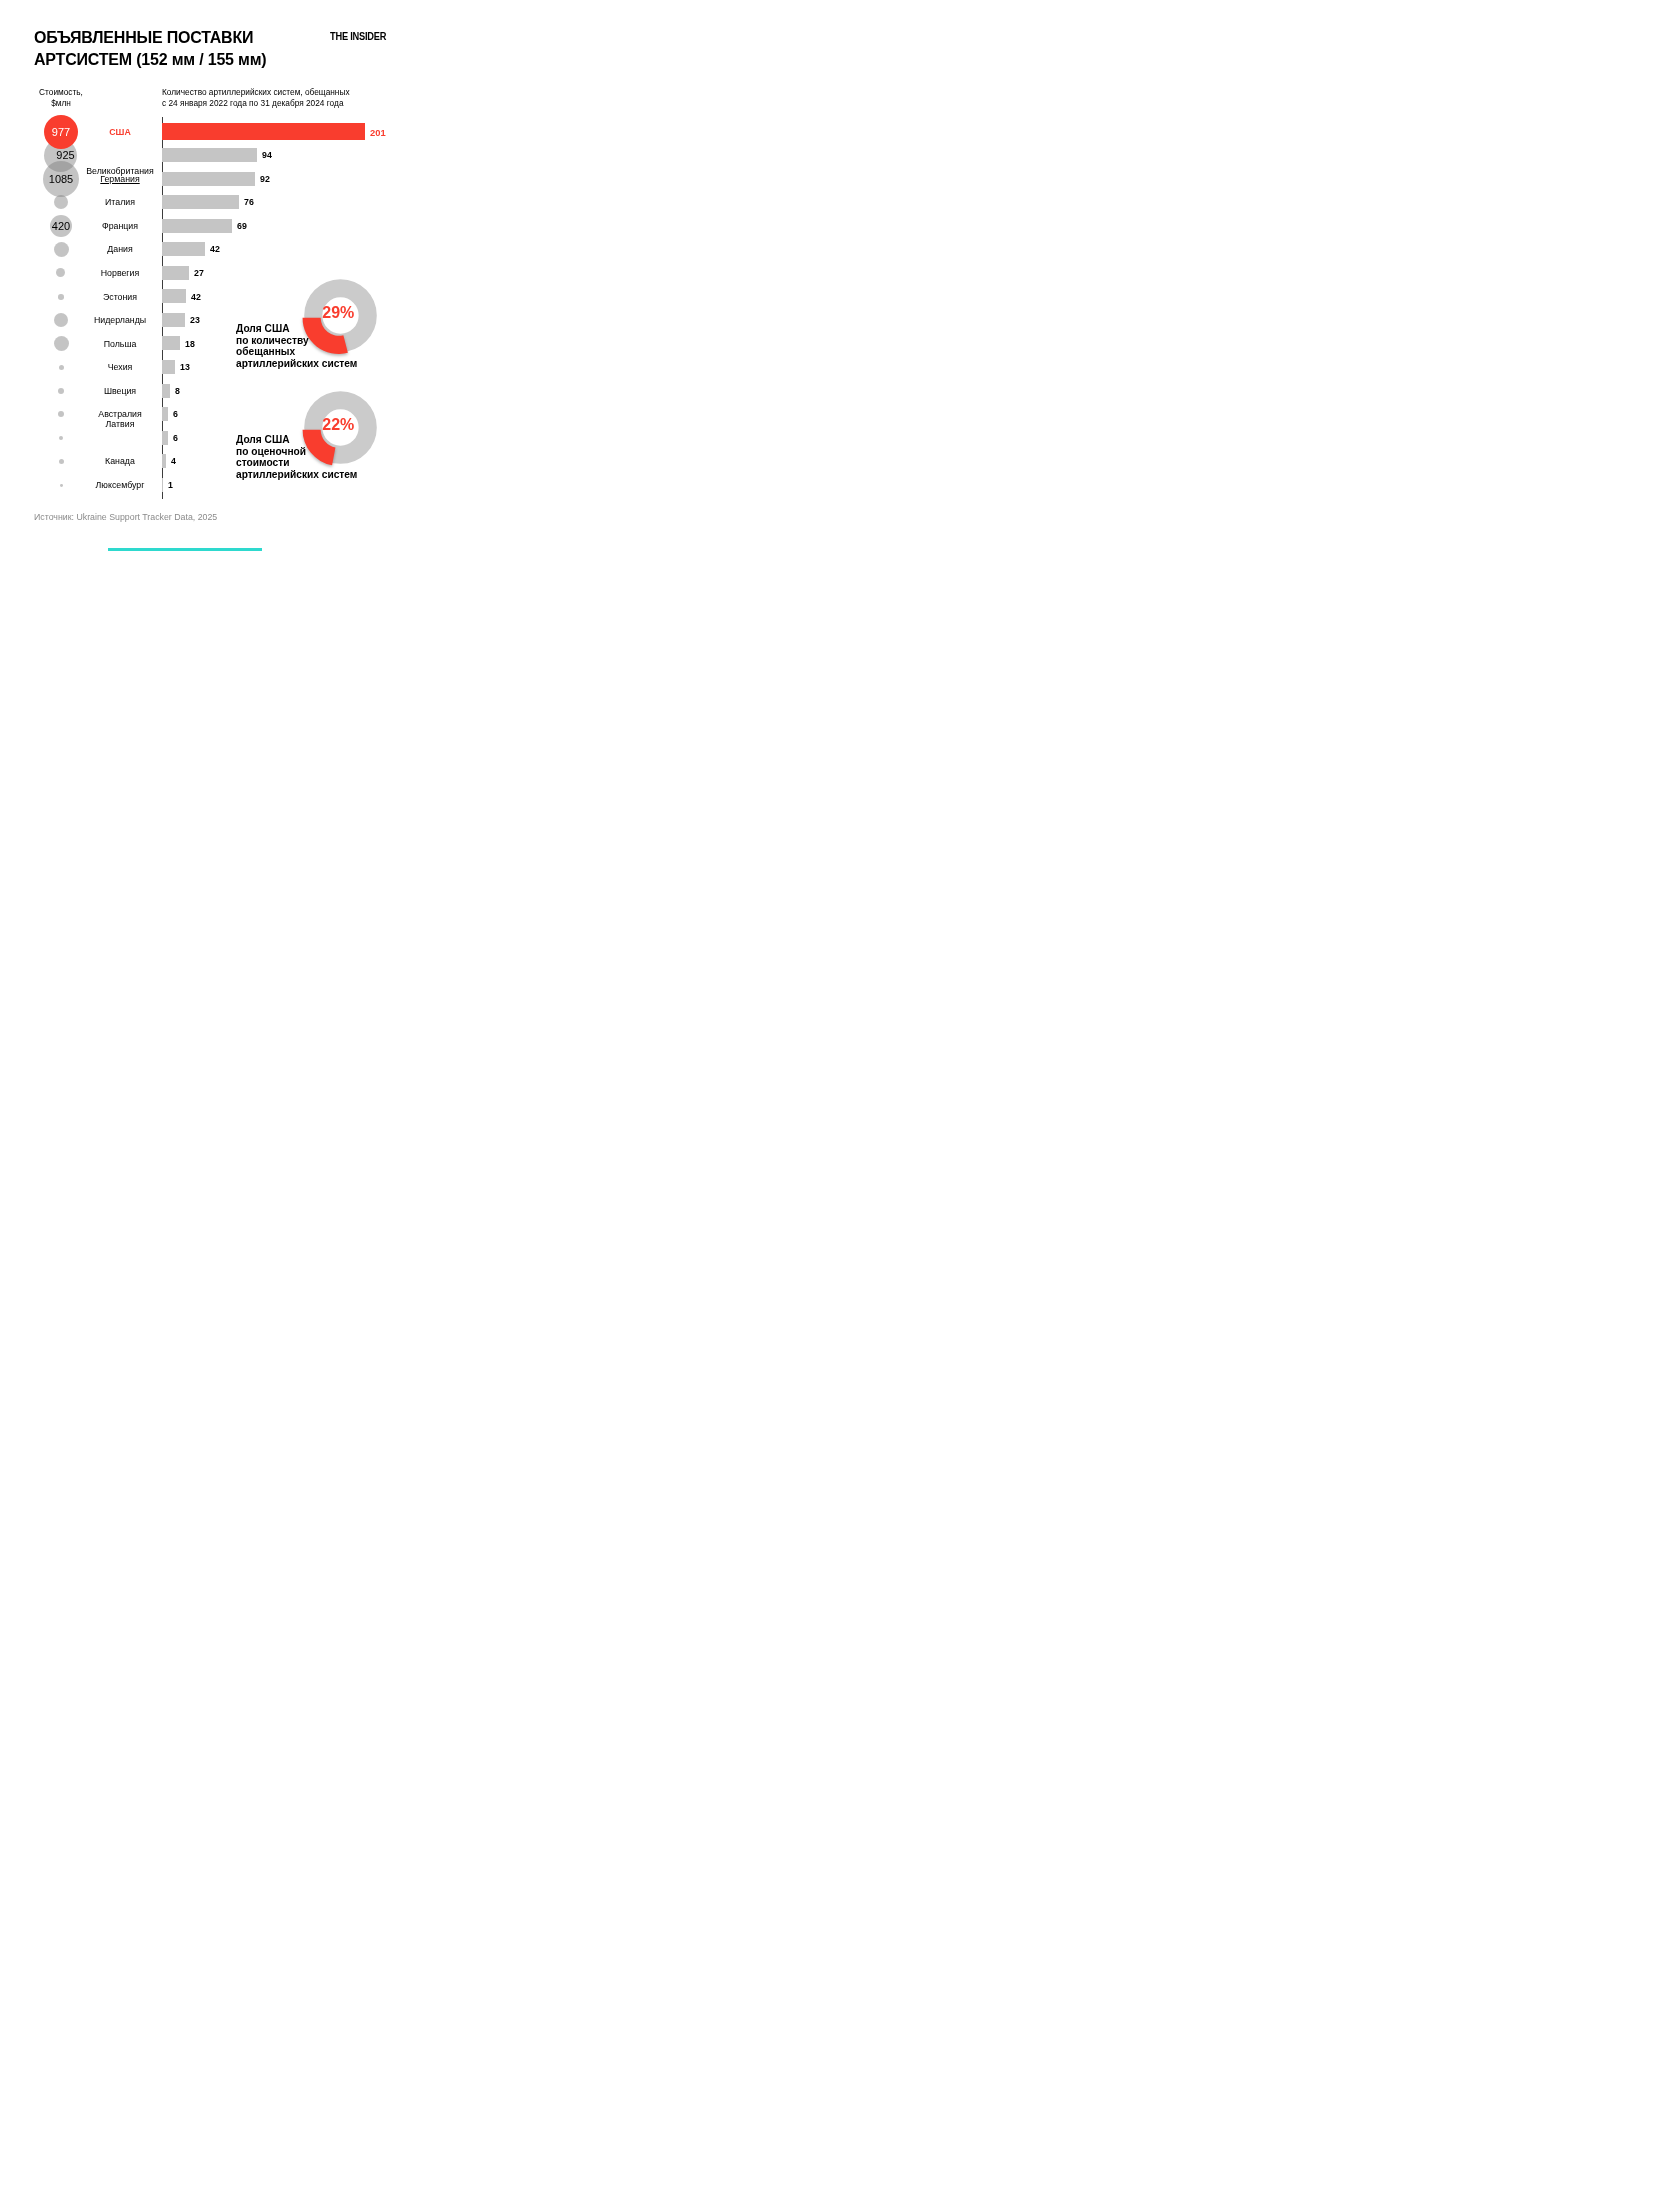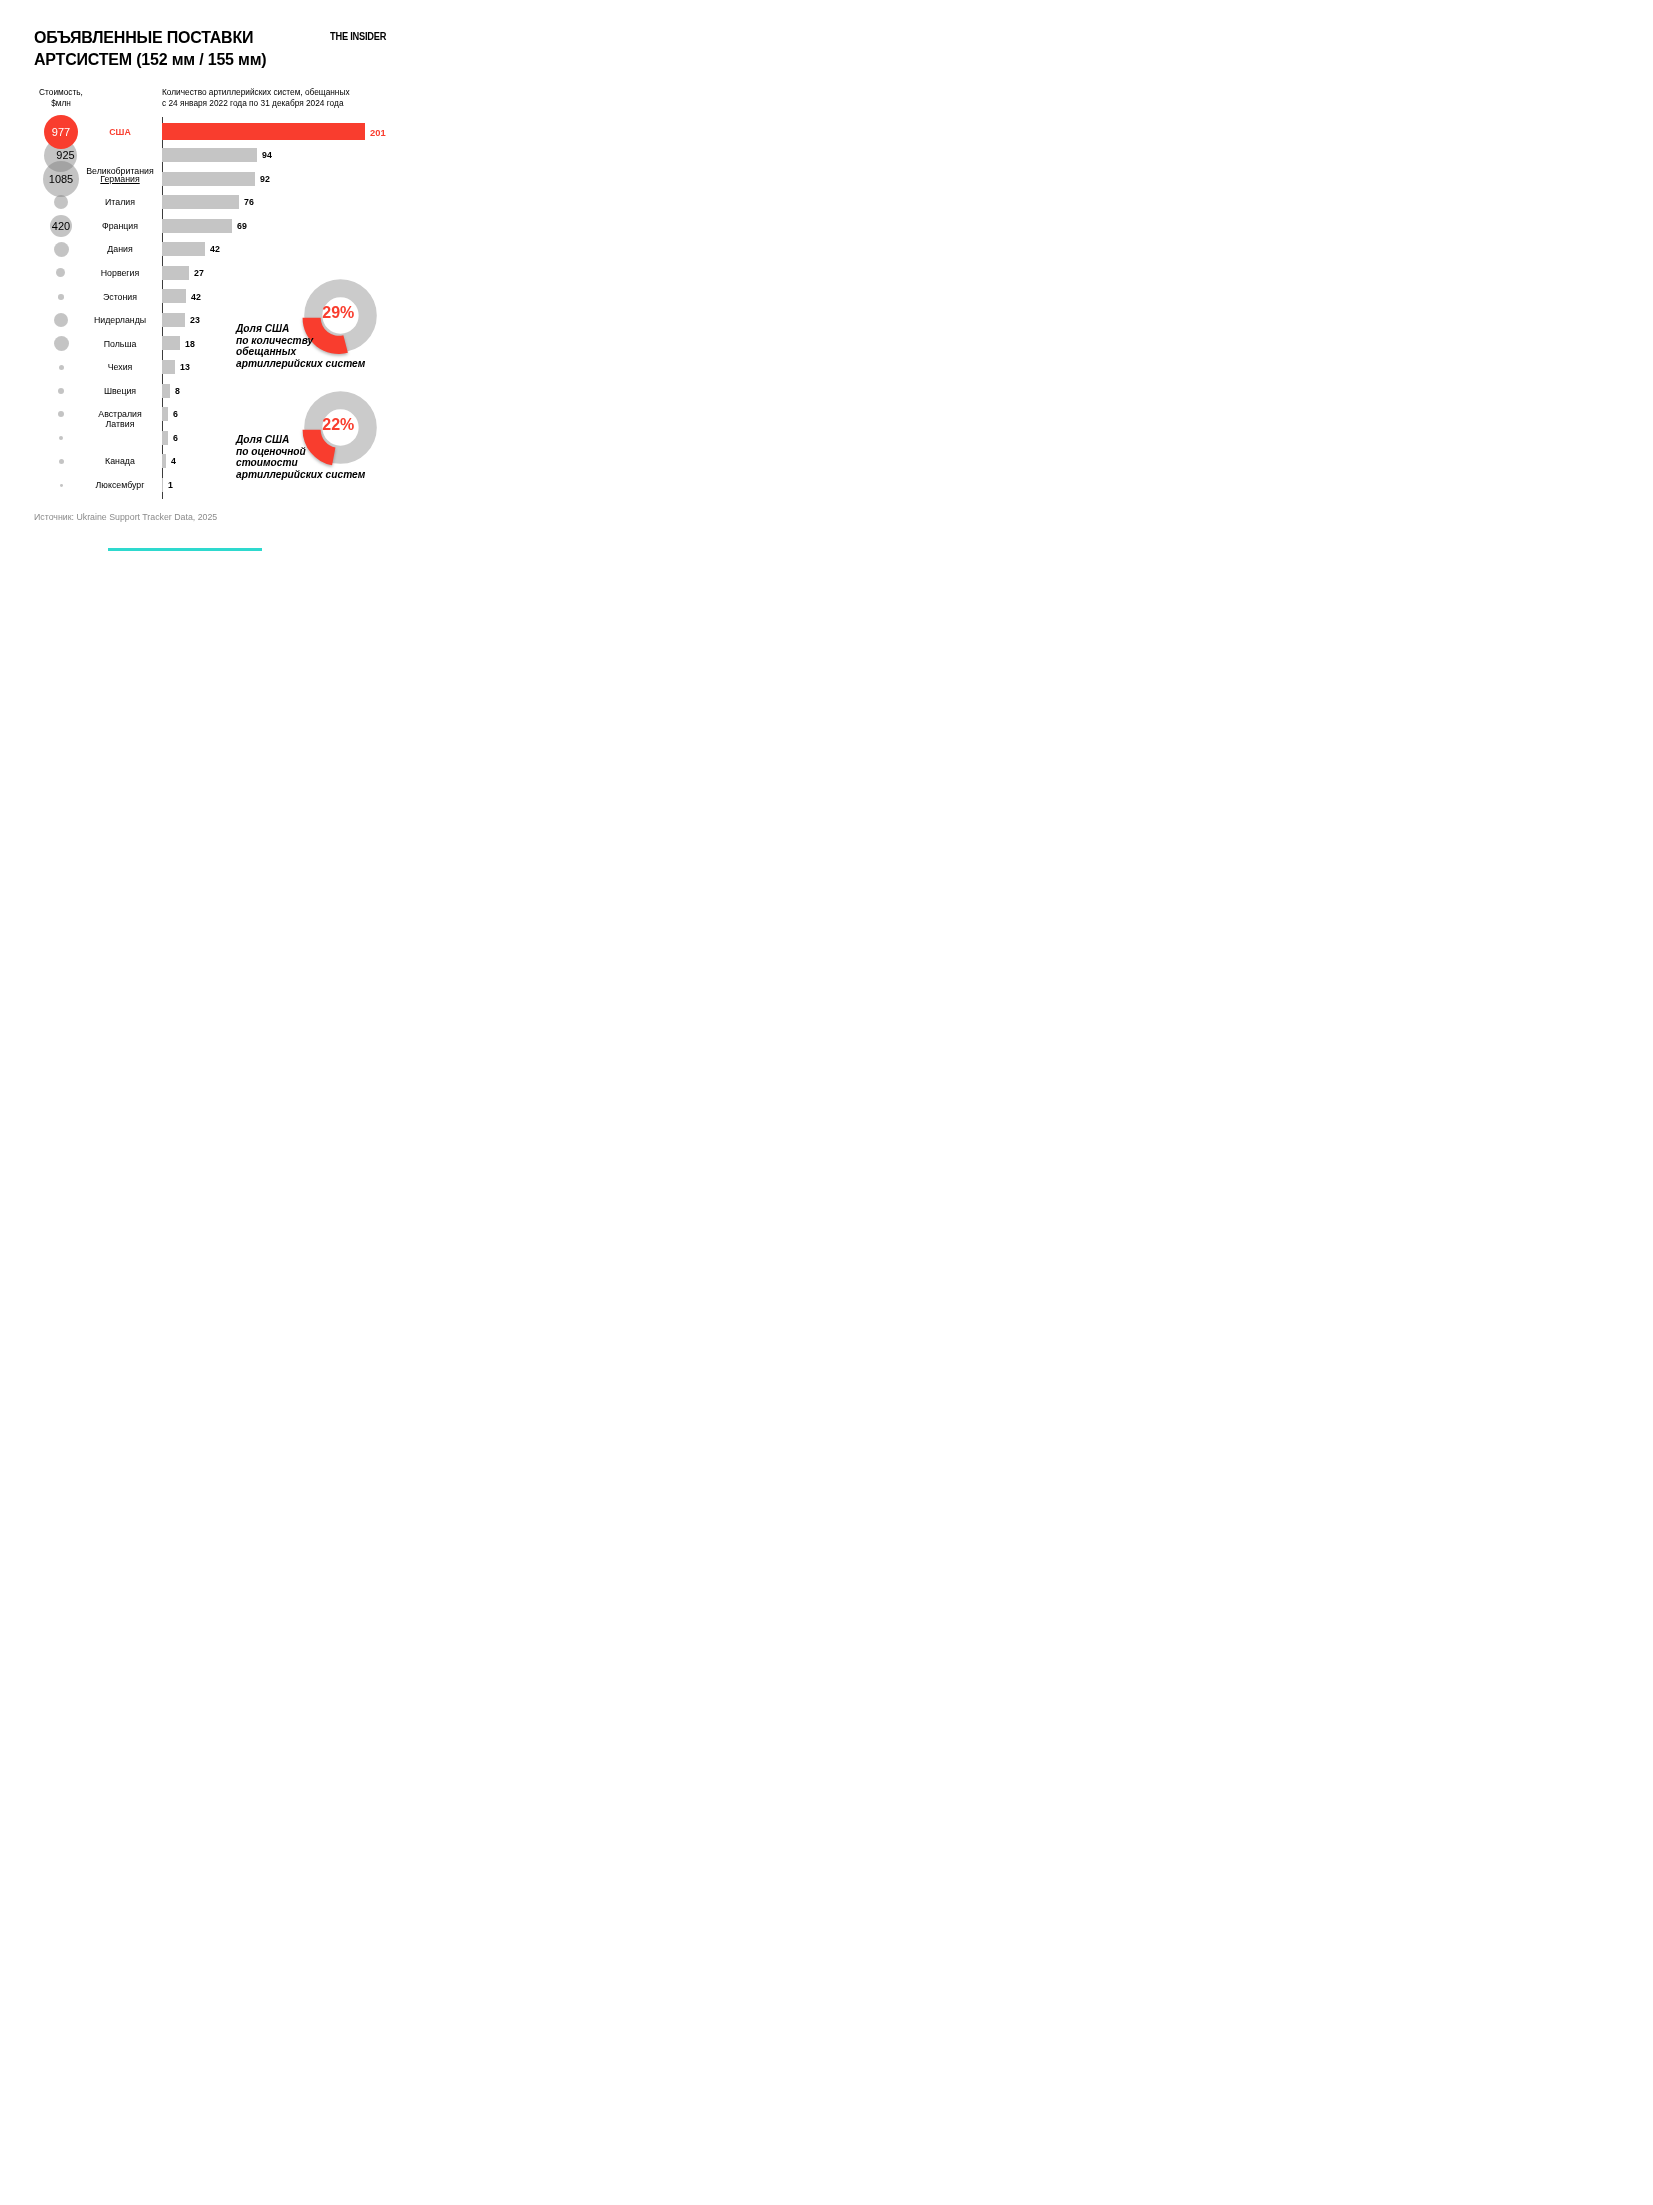--- a/index.html
+++ b/index.html
@@ -29,21 +29,21 @@
   .country{position:absolute;width:94px;text-align:center;font-size:8.8px;transform:translate(-50%,-50%);white-space:nowrap;z-index:4;}
   .country.hl{color:var(--accent);font-weight:700;}
   .bar{position:absolute;background:var(--bar-gray);z-index:1;}
   .bar.hl{background:var(--accent);}
   .qty-label{position:absolute;font-size:8.8px;font-weight:700;transform:translateY(-50%);white-space:nowrap;}
   .qty-label.hl{color:var(--accent);font-size:9.4px;}
   .donut{position:absolute;width:77px;height:77px;}
   .donut svg{position:absolute;left:0;top:0;overflow:visible;}
   .donut .pct{position:absolute;inset:0;display:flex;align-items:center;justify-content:center;
     color:var(--accent);font-size:16px;font-weight:700;transform:translate(-2.2px,-3.3px);z-index:2;}
-  .caption{position:absolute;left:236px;font-size:10.2px;line-height:11.6px;font-weight:700;font-style:italic;}
+  .caption{position:absolute;left:236px;font-size:10.2px;line-height:11.6px;font-weight:700;}
   .caption div{white-space:nowrap;}
   .source{position:absolute;left:34px;top:512px;font-size:8.8px;color:var(--source-gray);}
   .accent-bar{position:absolute;left:108px;bottom:0;width:154px;height:3.3px;background:var(--teal);}
 </style>
 </head>
 <body>
 
 <div class="page">
   <div class="title">
     <div>ОБЪЯВЛЕННЫЕ ПОСТАВКИ</div>

